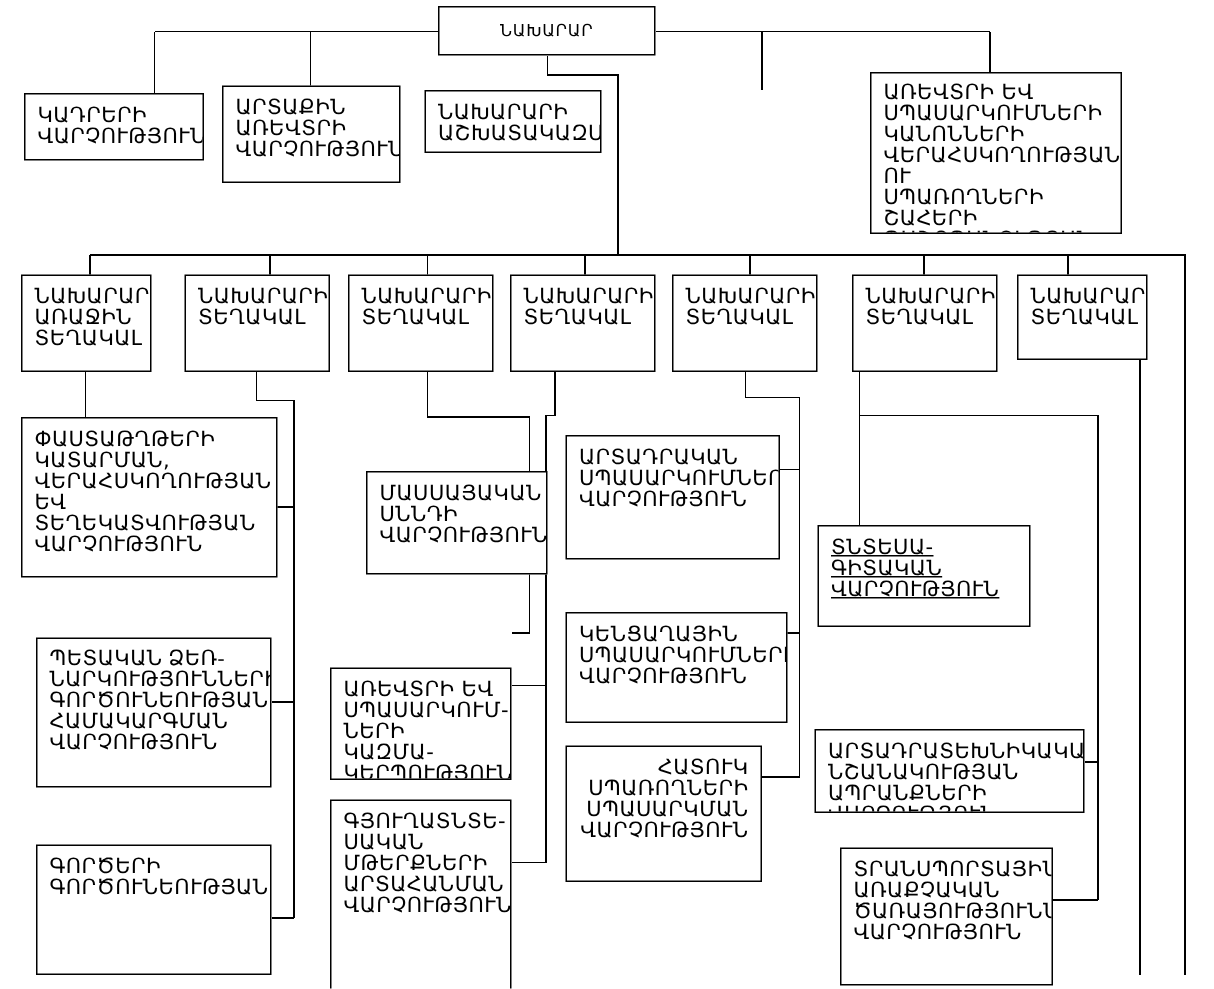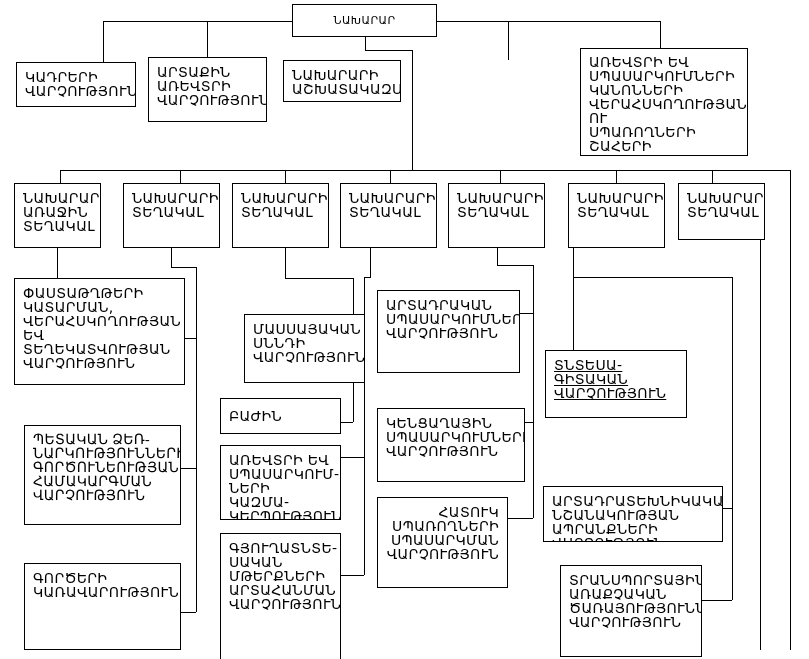--- a/index.html
+++ b/index.html
@@ -153,26 +153,25 @@
 ՎԵՐԱՀՍԿՈՂՈՒԹՅԱՆ
 ԵՎ
 ՏԵՂԵԿԱՏՎՈՒԹՅԱՆ
 ՎԱՐՉՈՒԹՅՈՒՆ</div>
   <div class="node" id="state-enterprises">ՊԵՏԱԿԱՆ ՁԵՌ-
 ՆԱՐԿՈՒԹՅՈՒՆՆԵՐԻ
 ԳՈՐԾՈՒՆԵՈՒԹՅԱՆ
 ՀԱՄԱԿԱՐԳՄԱՆ
 ՎԱՐՉՈՒԹՅՈՒՆ</div>
   <div class="node" id="affairs">ԳՈՐԾԵՐԻ
-ԿԱՌԱՎԱՐՈՒԹՅՈՒՆ</div>
+ԳՈՐԾՈՒՆԵՈՒԹՅԱՆ</div>
 
   <div class="node" id="mass-food">ՄԱՍՍԱՅԱԿԱՆ
 ՍՆՆԴԻ
 ՎԱՐՉՈՒԹՅՈՒՆ</div>
-  <div class="node" id="division">ԲԱԺԻՆ</div>
   <div class="node" id="trade-services-org">ԱՌԵՎՏՐԻ ԵՎ
 ՍՊԱՍԱՐԿՈՒՄ-
 ՆԵՐԻ ԿԱԶՄԱ-
 ԿԵՐՊՈՒԹՅՈՒՆ</div>
   <div class="node" id="agri-export">ԳՅՈՒՂԱՏՆՏԵ-
 ՍԱԿԱՆ
 ՄԹԵՐՔՆԵՐԻ
 ԱՐՏԱՀԱՆՄԱՆ
 ՎԱՐՉՈՒԹՅՈՒՆ</div>
 

